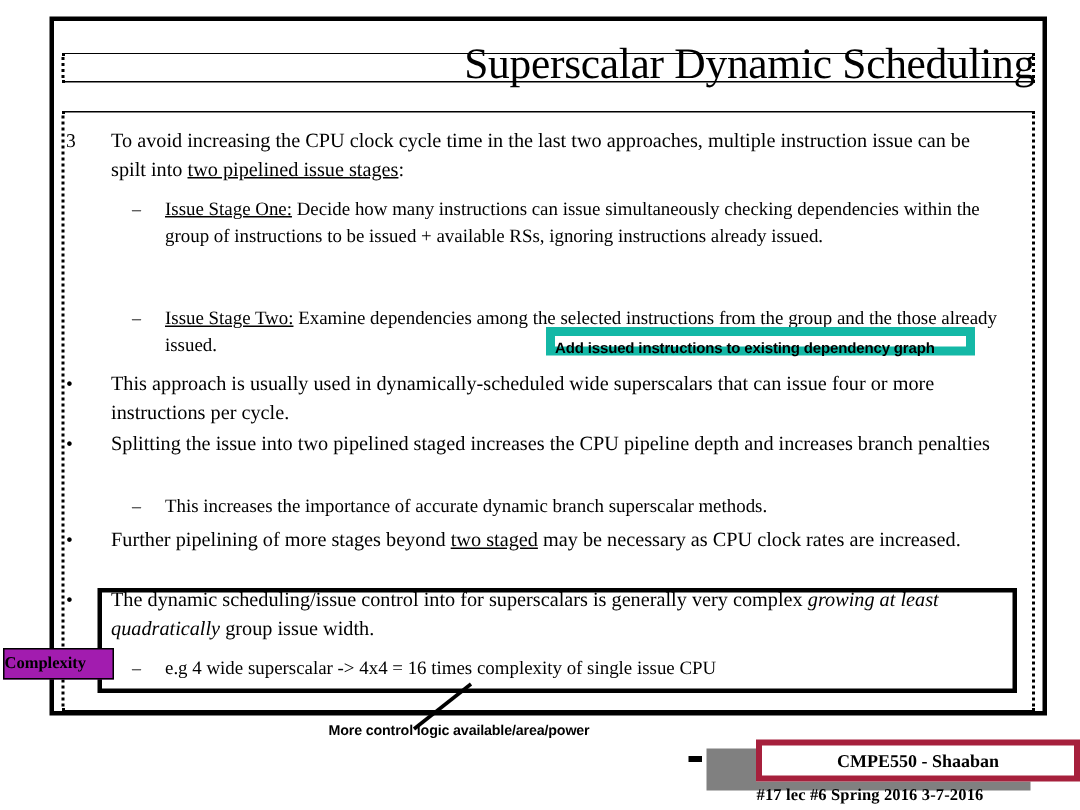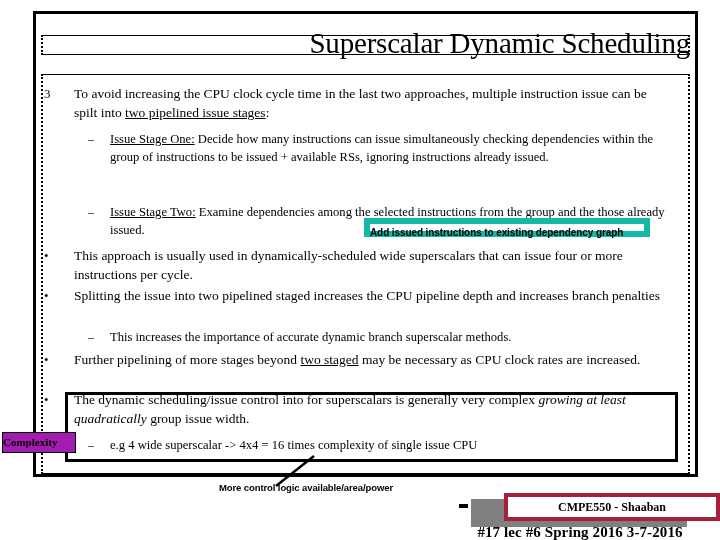--- a/index.html
+++ b/index.html
@@ -218,21 +218,21 @@
     height: 22px;
     background: #000;
   }
   .footer-meta {
     position: absolute;
     left: 462px;
     top: 524px;
     width: 236px;
     text-align: center;
     font-family: "Liberation Serif", "DejaVu Serif", serif;
-    font-size: 15px;
+    font-size: 11px;
     font-weight: bold;
     letter-spacing: 0.1px;
   }
 </style>
 </head>
 <body>
 
 <div id="slide">
 
   <div class="outer-frame"></div>

